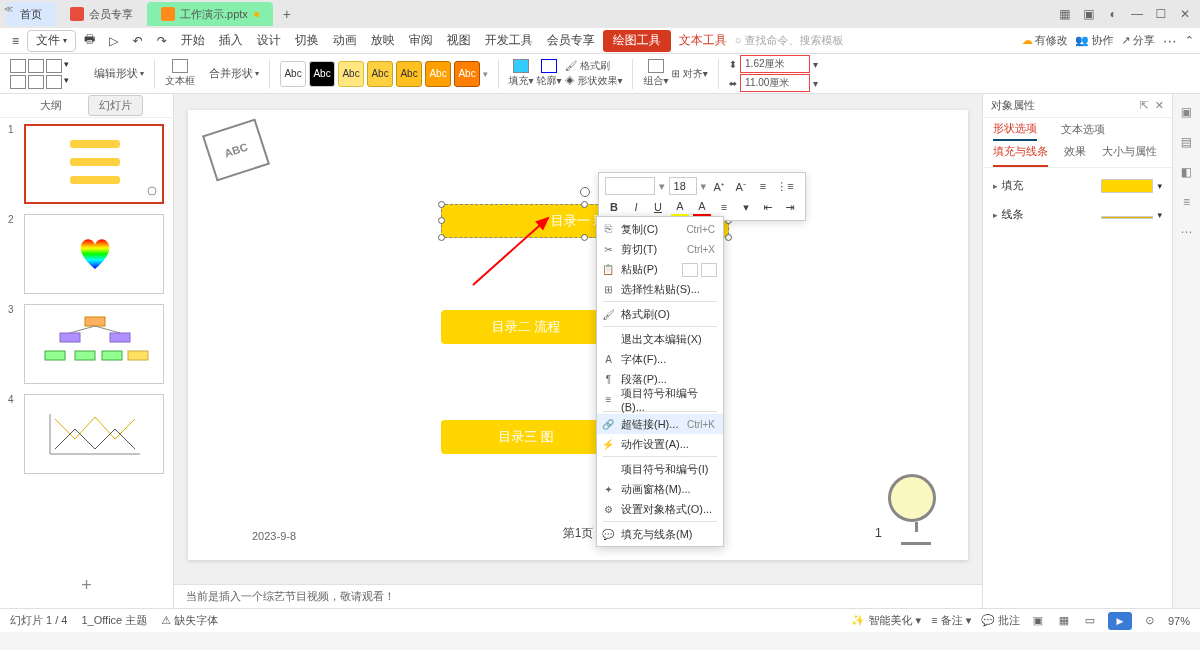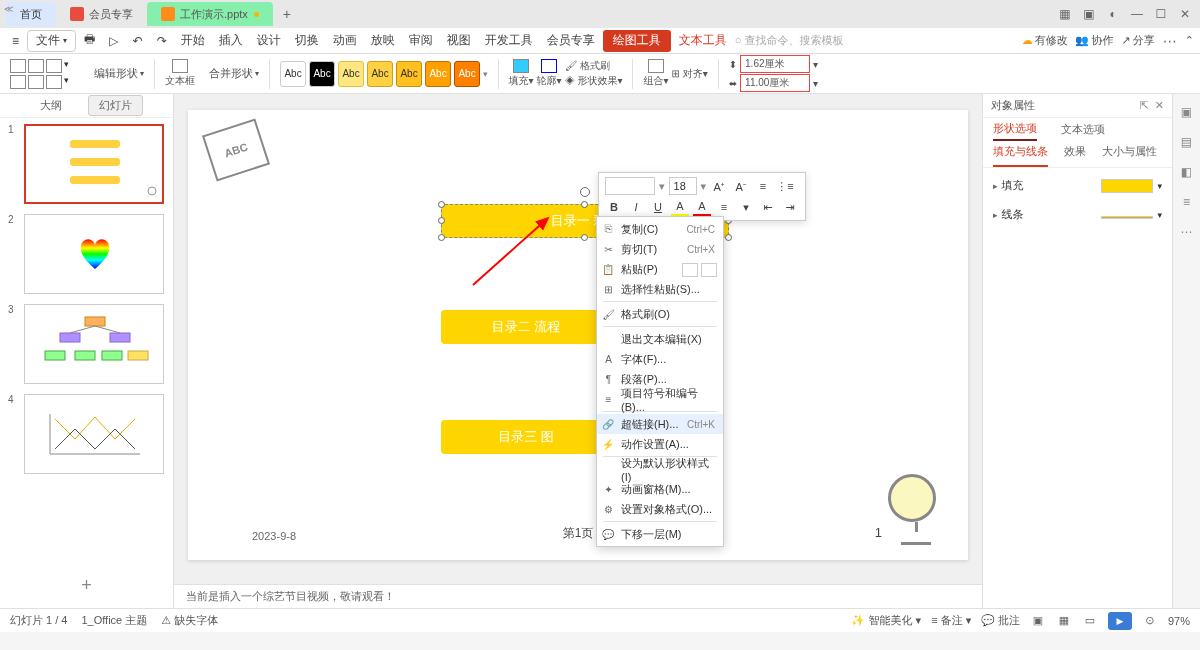--- a/index.html
+++ b/index.html
@@ -102,21 +102,21 @@
 .ctx-sep { height: 1px; background: #e0e0e0; margin: 2px 6px; }
 .ctx-extra { position: absolute; right: 6px; top: 4px; display: flex; gap: 3px; }
 .ctx-extra .eb { width: 16px; height: 14px; border: 1px solid #ccc; }
 
 
 .right-panel { width: 190px; background: #fff; border-left: 1px solid #e0e0e0; display: flex; flex-direction: column; }
 .rp-header { height: 24px; display: flex; align-items: center; justify-content: space-between; padding: 0 8px; font-size: 11px; color: #555; border-bottom: 1px solid #eee; }
 .rp-header .hicons { display: flex; gap: 6px; color: #888; }
 .rp-tabs { height: 26px; display: flex; align-items: center; padding: 0 10px; gap: 24px; font-size: 11px; }
 .rp-tabs .rt { padding-bottom: 3px; color: #666; cursor: pointer; }
-.rp-tabs .rt.active { color: #d53a21; border-bottom: 2px solid #7f1d1d; }
+.rp-tabs .rt.active { color: #d53a21; border-bottom: 2px solid #0c4a6e; }
 .rp-subtabs { height: 24px; display: flex; padding: 0 10px; gap: 16px; font-size: 11px; border-bottom: 1px solid #eee; }
 .rp-subtabs .st { padding-bottom: 2px; color: #666; cursor: pointer; }
 .rp-subtabs .st.active { color: #d53a21; border-bottom: 2px solid #d53a21; }
 .rp-body { padding: 10px; }
 .rp-row { display: flex; align-items: center; justify-content: space-between; margin-bottom: 14px; font-size: 11px; }
 .rp-row .exp { color: #666; font-size: 9px; margin-right: 4px; }
 .rp-swatch { width: 52px; height: 14px; background: #ffd500; border: 1px solid #ccc; }
 .rp-swatch.line { height: 3px; background: #e0b000; margin-top: 5px; }
 
 
@@ -472,34 +472,34 @@
               <span class="cicon">🔗</span>
               <span>超链接(H)...</span>
               <span class="shortcut">Ctrl+K</span>
             </div>
           <div class="ctx-item">
               <span class="cicon">⚡</span>
               <span>动作设置(A)...</span>
             </div>
           <div class="ctx-sep"></div>
           <div class="ctx-item">
-              <span>设为默认形状样式(I)</span>
+              <span>项目符号和编号(I)</span>
             </div>
           <div class="ctx-item">
               <span class="cicon">✦</span>
               <span>动画窗格(M)...</span>
             </div>
           <div class="ctx-item">
               <span class="cicon">⚙</span>
               <span>设置对象格式(O)...</span>
             </div>
           <div class="ctx-sep"></div>
           <div class="ctx-item">
               <span class="cicon">💬</span>
-              <span>下移一层(M)</span>
+              <span>填充与线条(M)</span>
             </div>
         </div>
 
       </div>
     </div>
     <div class="notes-bar">当前是插入一个综艺节目视频，敬请观看！</div>
   </div>
 
   <div class="right-panel">
     <div class="rp-header">

